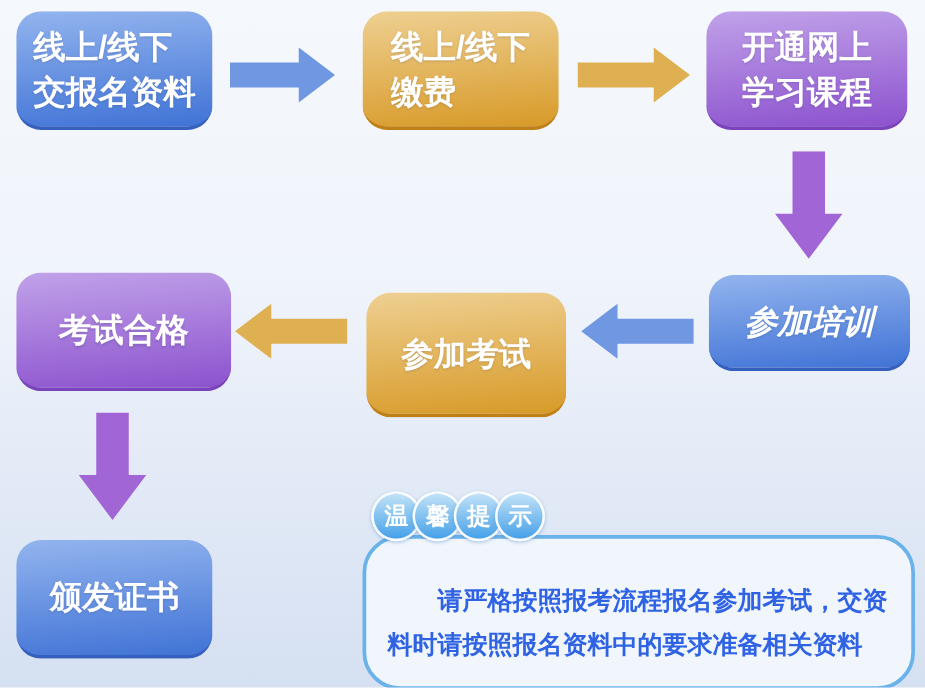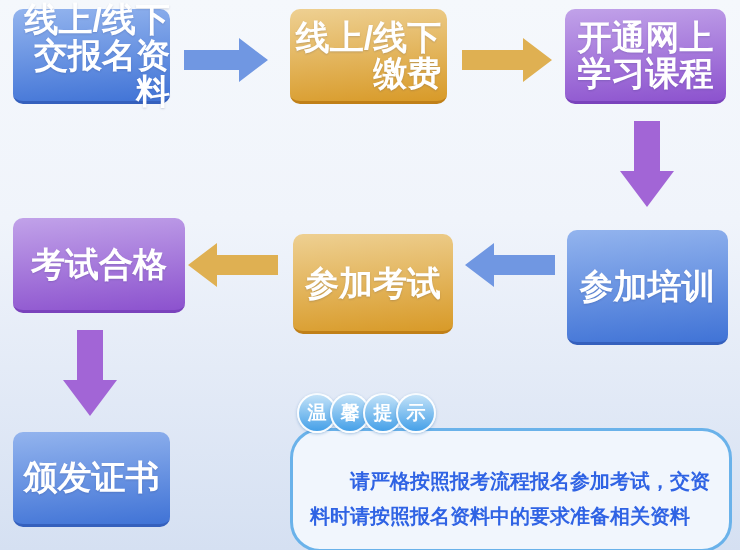--- a/index.html
+++ b/index.html
@@ -12,25 +12,25 @@
     height: 550px;
     overflow: hidden;
     background: linear-gradient(180deg, var(--bg-top) 0%, #f0f4fb 40%, var(--bg-bottom) 100%);
   }
 
   .step {
     position: absolute;
     display: flex;
     align-items: center;
     justify-content: center;
-    text-align: right;
-    border-radius: 10px;
+    text-align: left;
+    border-radius: 20px;
     color: #ffffff;
     font-weight: bold;
-    font-size: 34px;
+    font-size: 26px;
     line-height: 36px;
     white-space: pre-line;
     text-shadow: 0 1px 2px rgba(30, 40, 90, 0.18);
   }
   .step.blue {
     background: linear-gradient(175deg, var(--blue-box-top) 0%, var(--blue-box-bottom) 100%);
     border-bottom: 3px solid var(--blue-box-edge);
   }
   .step.gold {
     background: linear-gradient(175deg, var(--gold-box-top) 0%, var(--gold-box-bottom) 100%);
@@ -112,21 +112,21 @@
     <polygon points="0,12 61,12 61,0 90,22 61,44 61,32 0,32" fill="#dfb052"></polygon>
   </svg>
 
   <div class="step purple" style="left:565px; top:9px; width:161px; height:95px;">开通网上
 学习课程</div>
 
   <svg class="arrow" style="left:619px; top:121px;" width="56" height="86" viewBox="0 0 56 86">
     <polygon points="15,0 41,0 41,50 55,50 28,86 1,50 15,50" fill="#a265d6"></polygon>
   </svg>
 
-  <div class="step blue" style="left:567px; top:230px; width:161px; height:115px;">参加培训</div>
+  <div class="step blue" style="left:567px; top:220px; width:161px; height:77px;font-style:italic;">参加培训</div>
 
   <svg class="arrow" style="left:465px; top:243px;" width="90" height="44" viewBox="0 0 90 44">
     <polygon points="90,12 29,12 29,0 0,22 29,44 29,32 90,32" fill="#7097e2"></polygon>
   </svg>
 
   <div class="step gold" style="left:293px; top:234px; width:160px; height:100px;">参加考试</div>
 
   <svg class="arrow" style="left:188px; top:243px;" width="90" height="44" viewBox="0 0 90 44">
     <polygon points="90,12 29,12 29,0 0,22 29,44 29,32 90,32" fill="#dfb052"></polygon>
   </svg>

